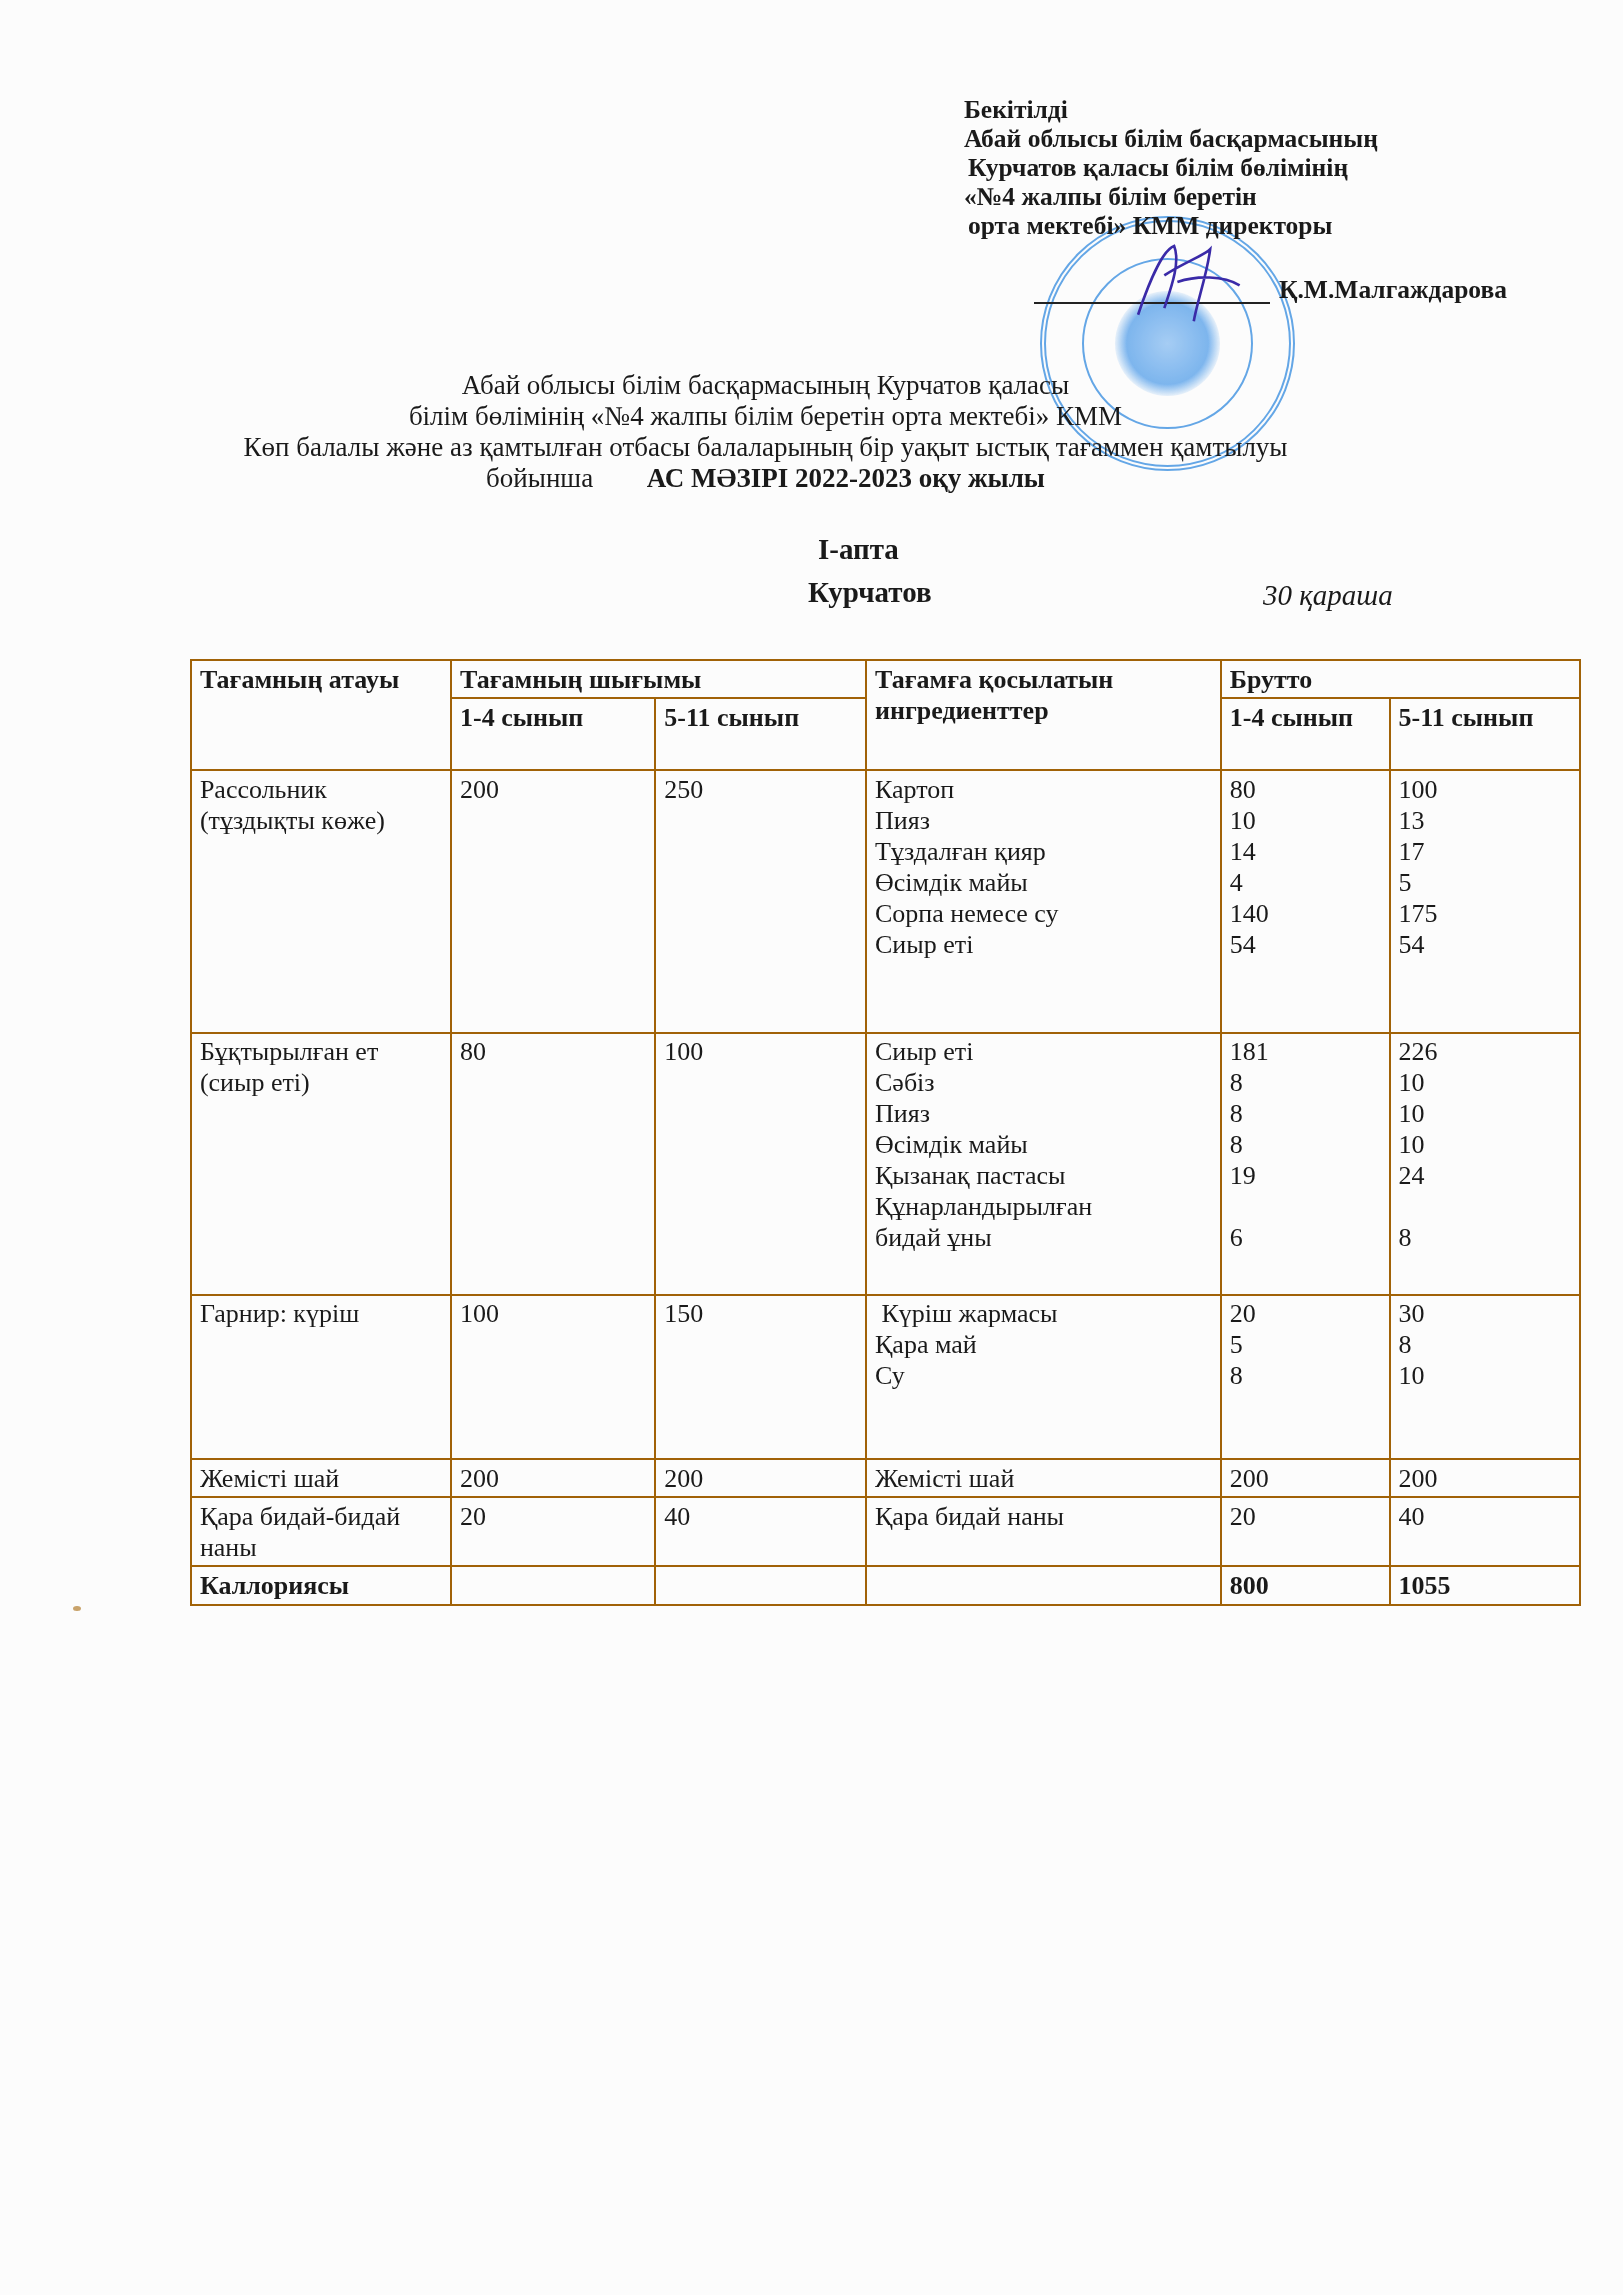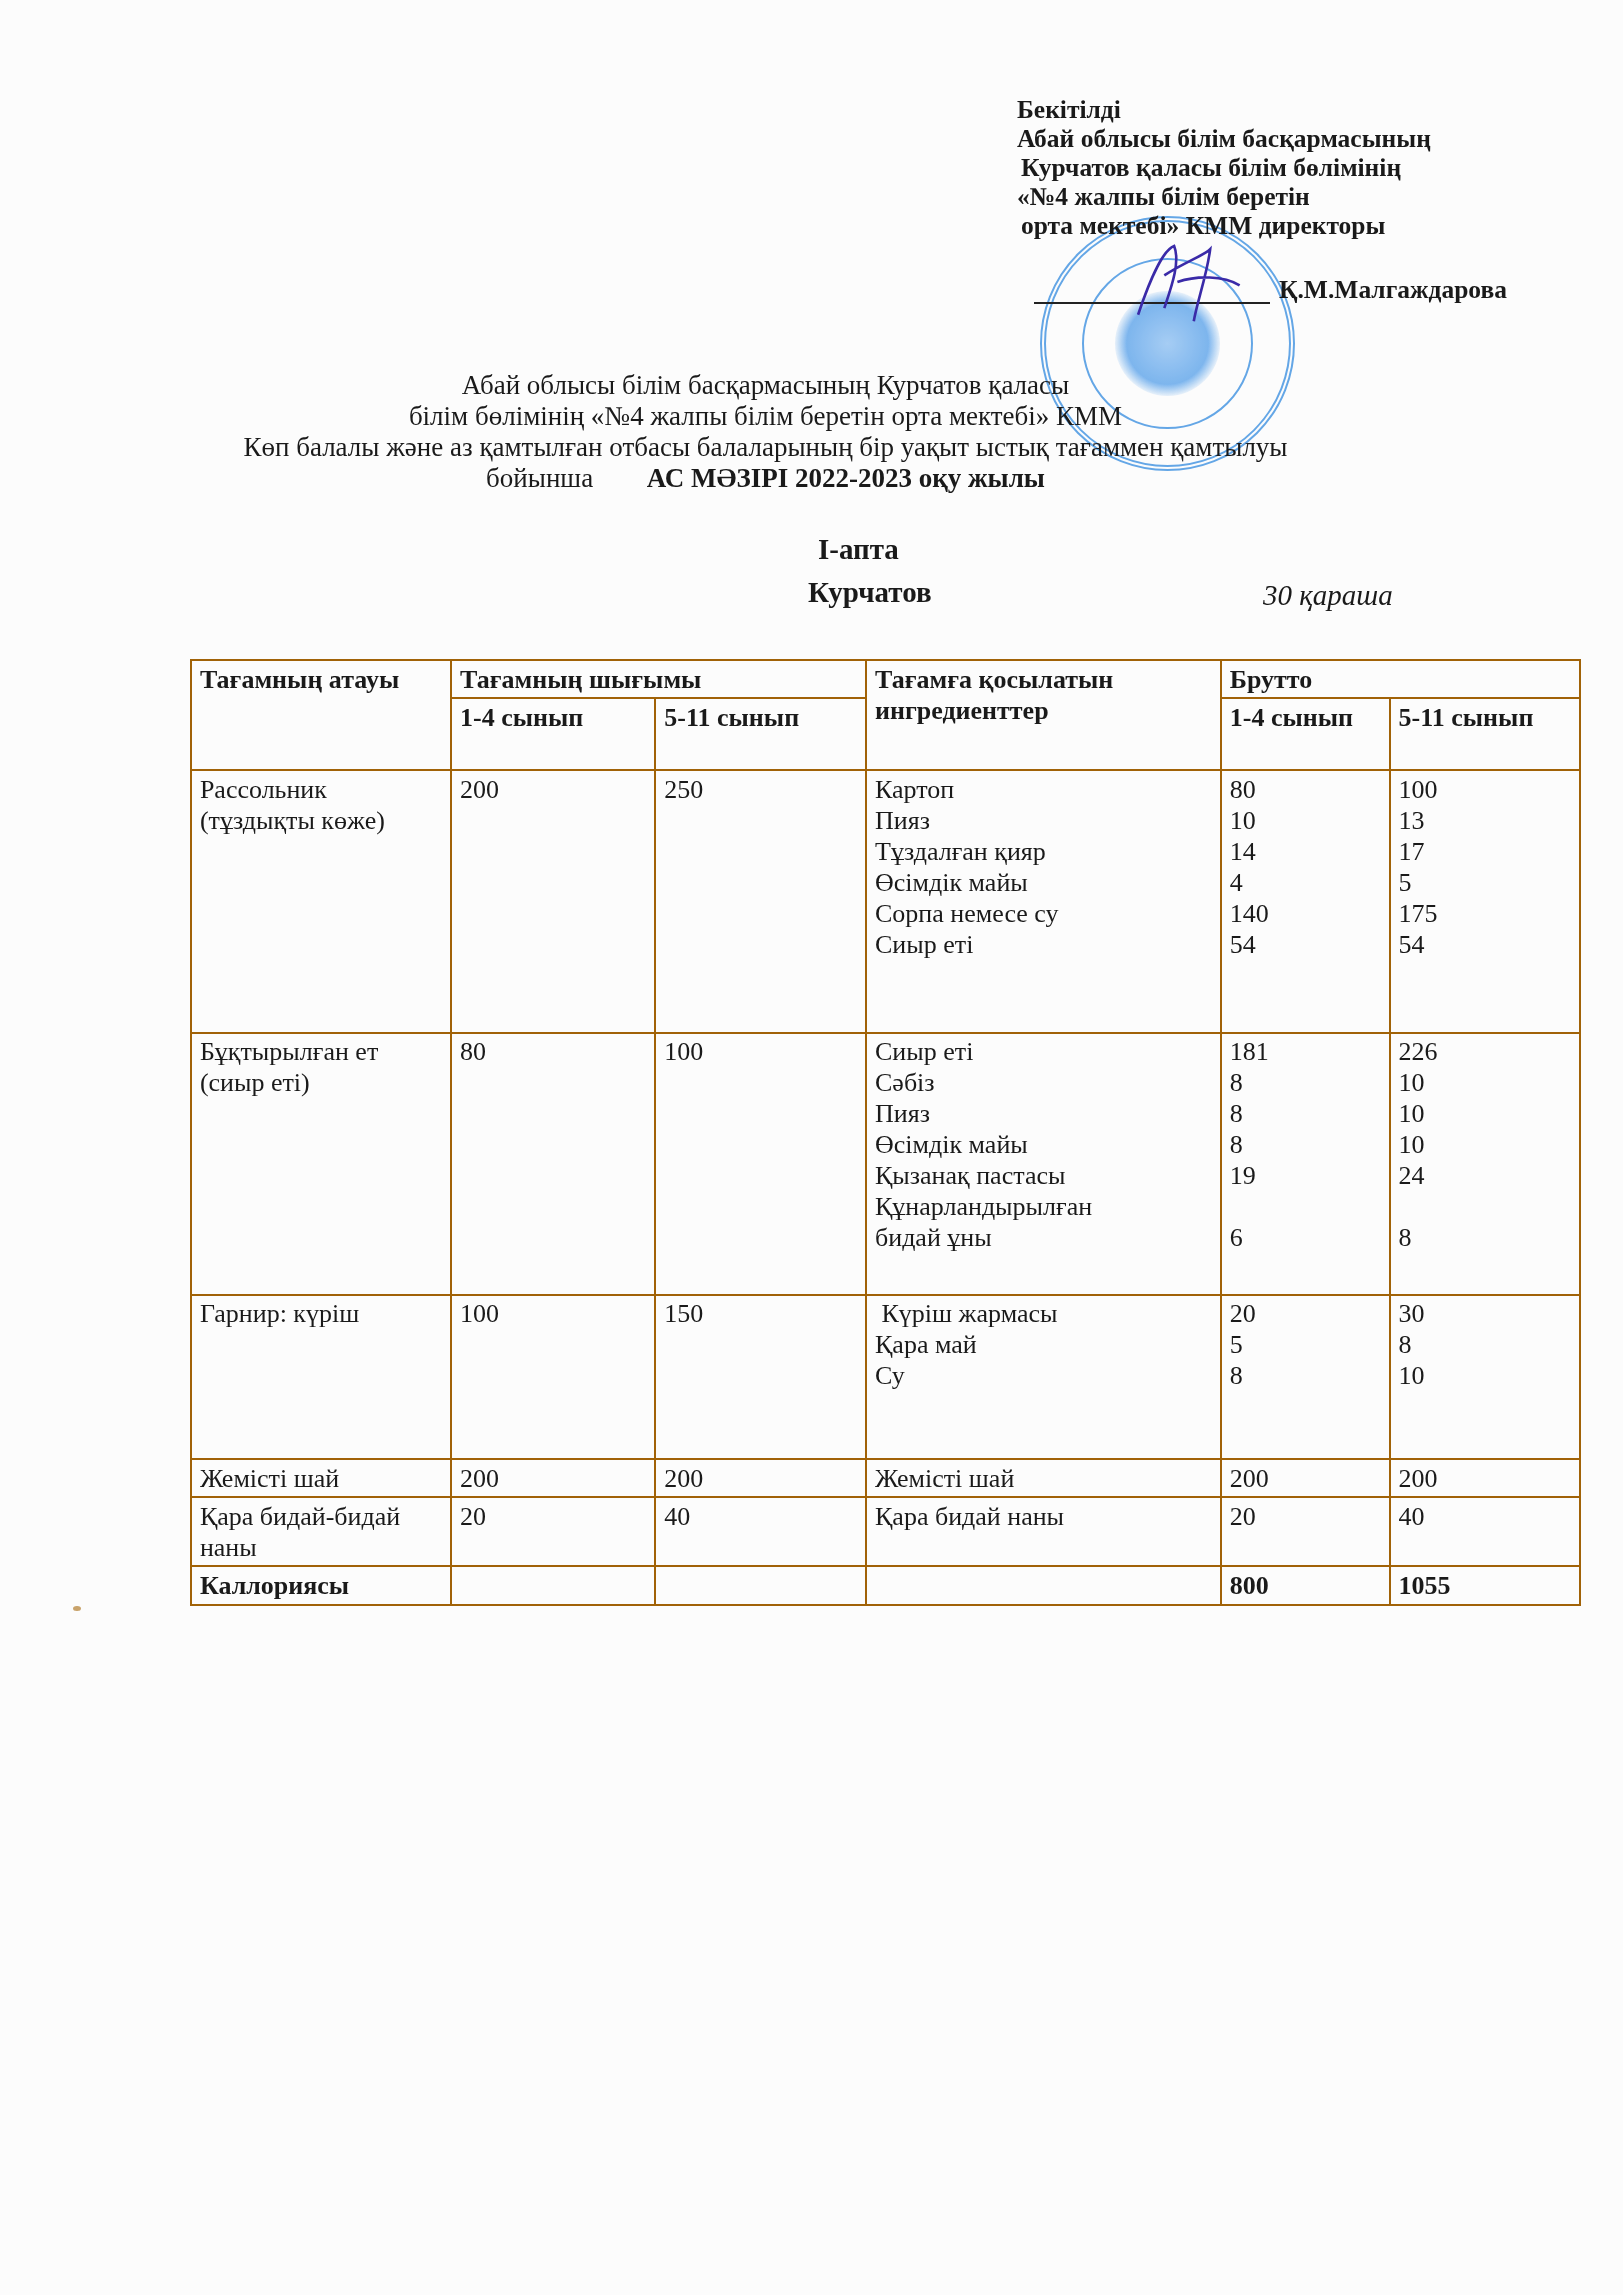--- a/index.html
+++ b/index.html
@@ -5,21 +5,21 @@
     html, body { margin: 0; padding: 0; }
     body {
       width: 1623px; height: 2295px;
       background: #fcfcfc;
       position: relative;
       overflow: hidden;
       font-family: "Liberation Serif", "DejaVu Serif", serif;
       color: #1a1a1a;
     }
     .approval {
-      position: absolute; left: 1017px; top: 95px;
+      position: absolute; left: 964px; top: 95px;
       font-weight: bold; font-size: 25.5px; line-height: 29px;
       z-index: 3;
     }
     .approval div { white-space: nowrap; }
     .approval .indent { padding-left: 3.9px; }
     .sign-line {
       position: absolute; left: 1034px; top: 302px;
       width: 236px; border-bottom: 2px solid #222; z-index: 3;
     }
     .signer {

